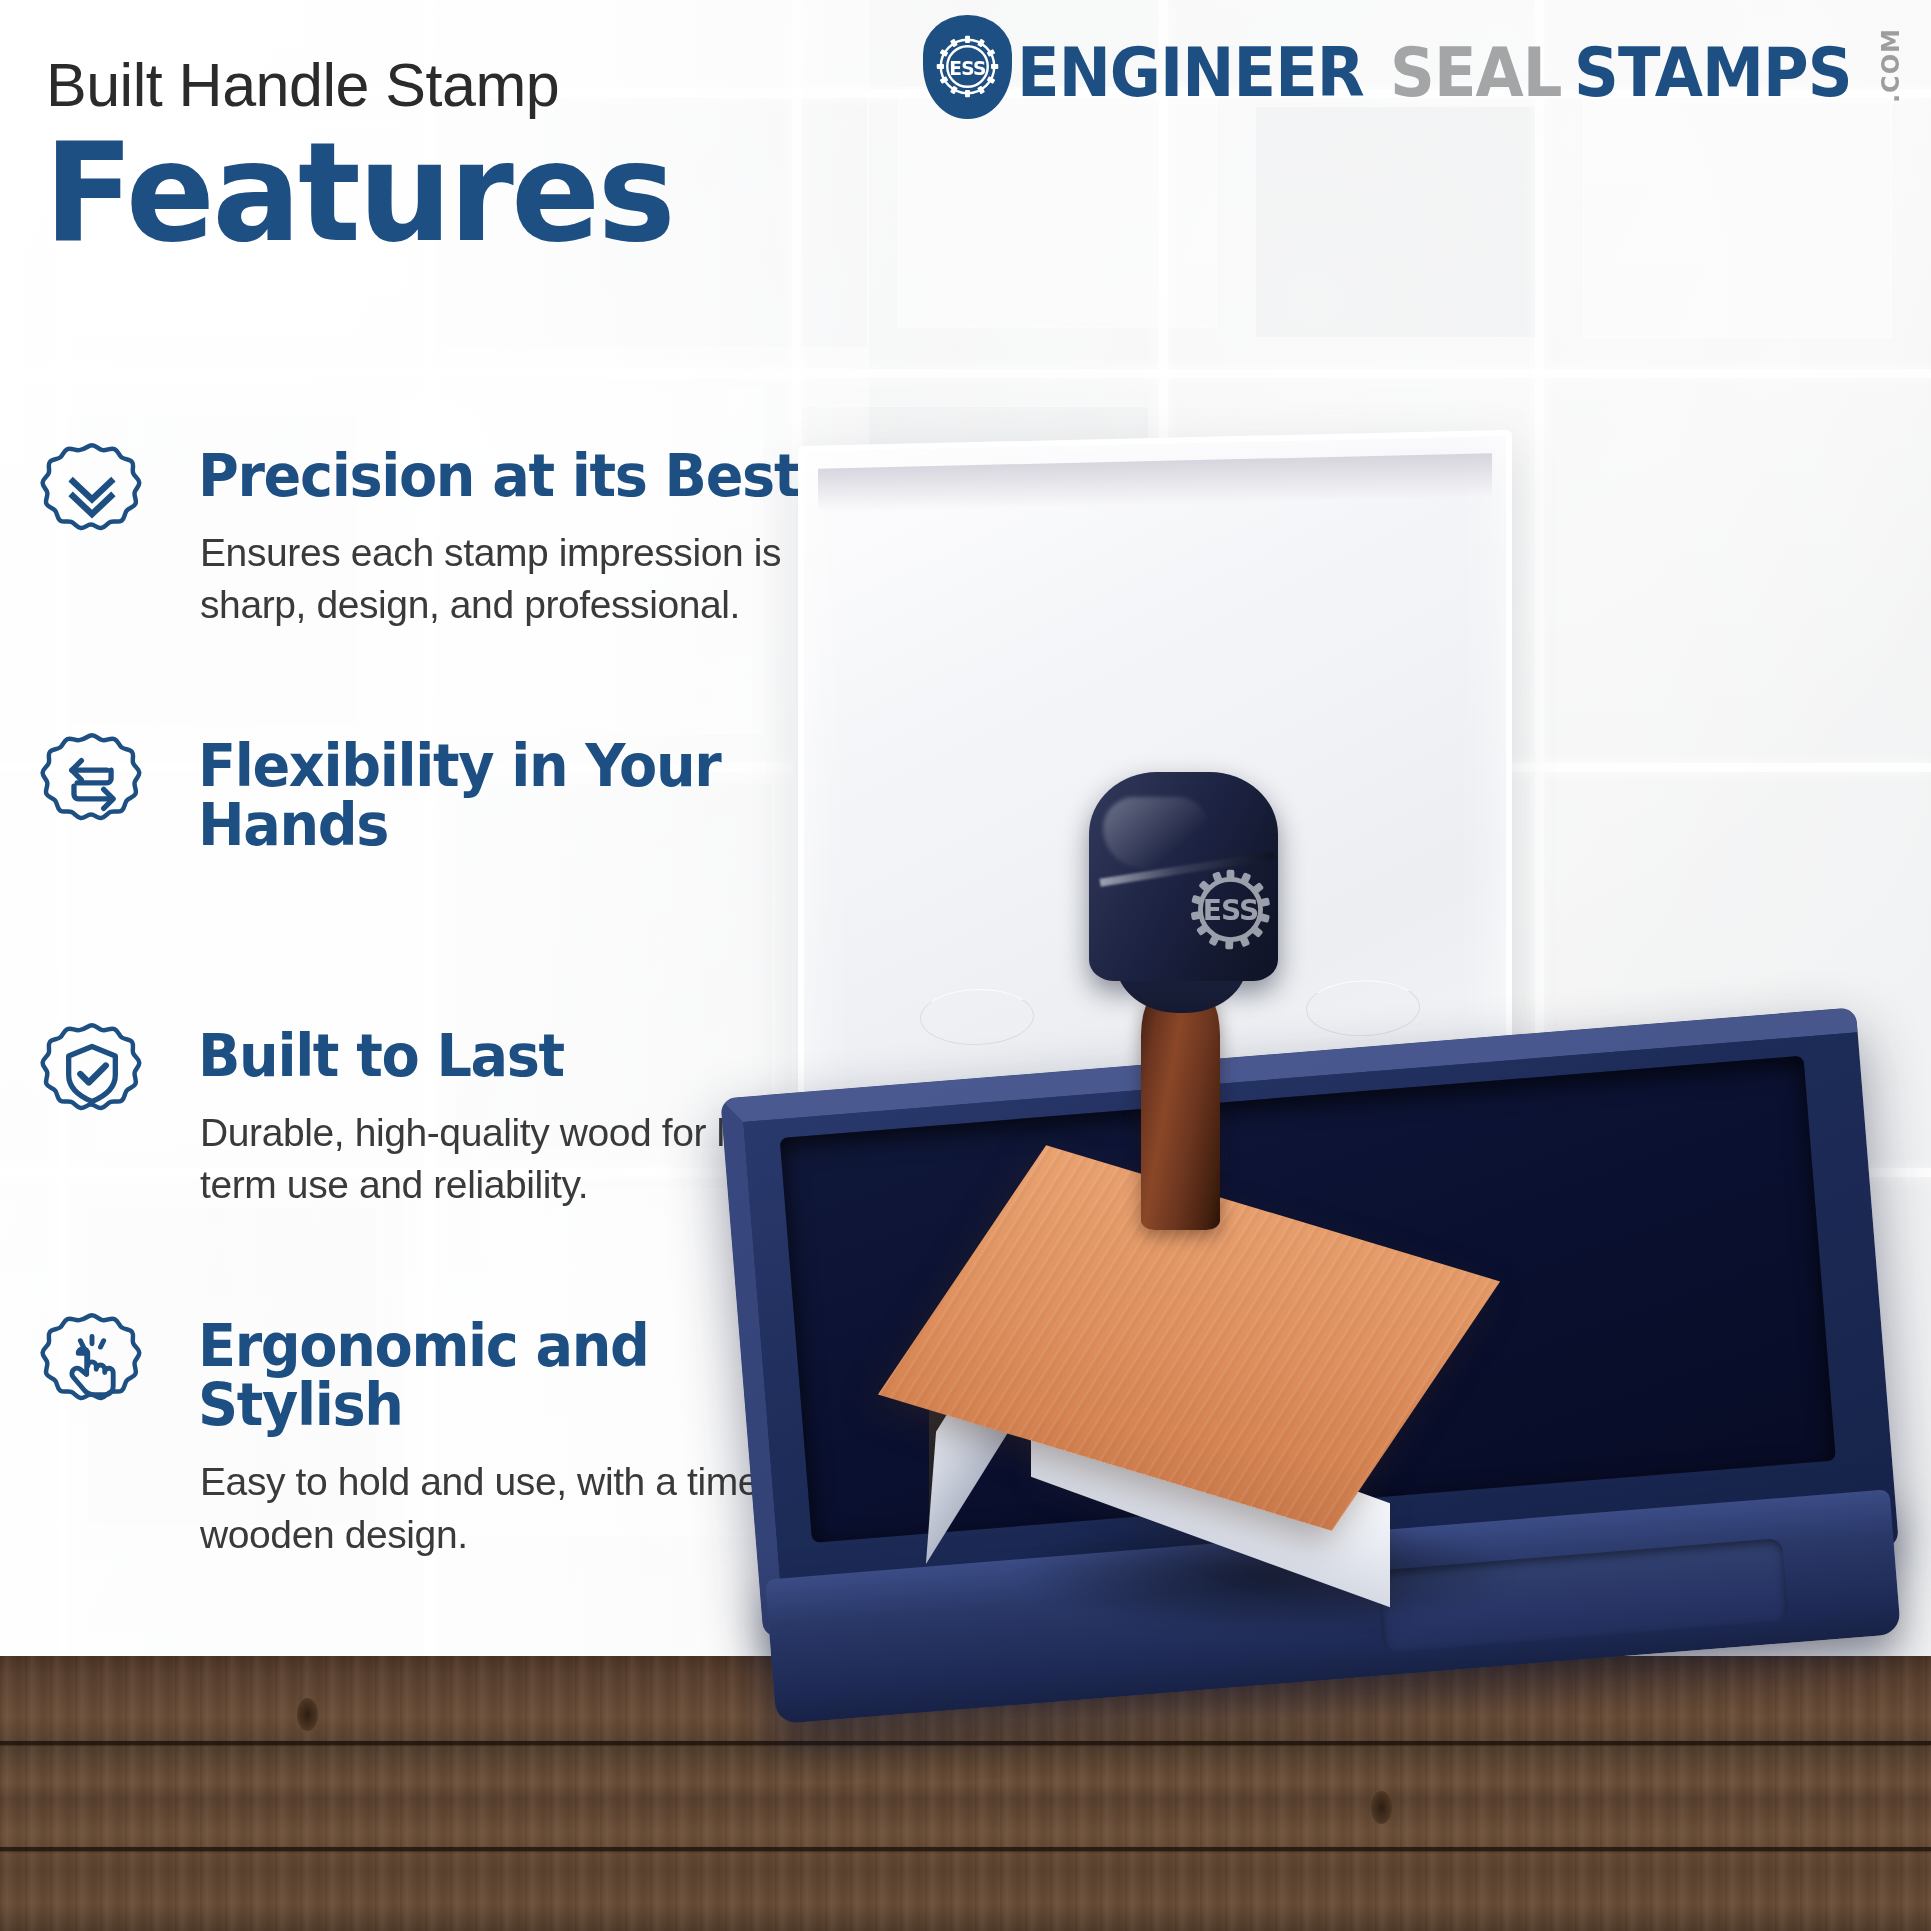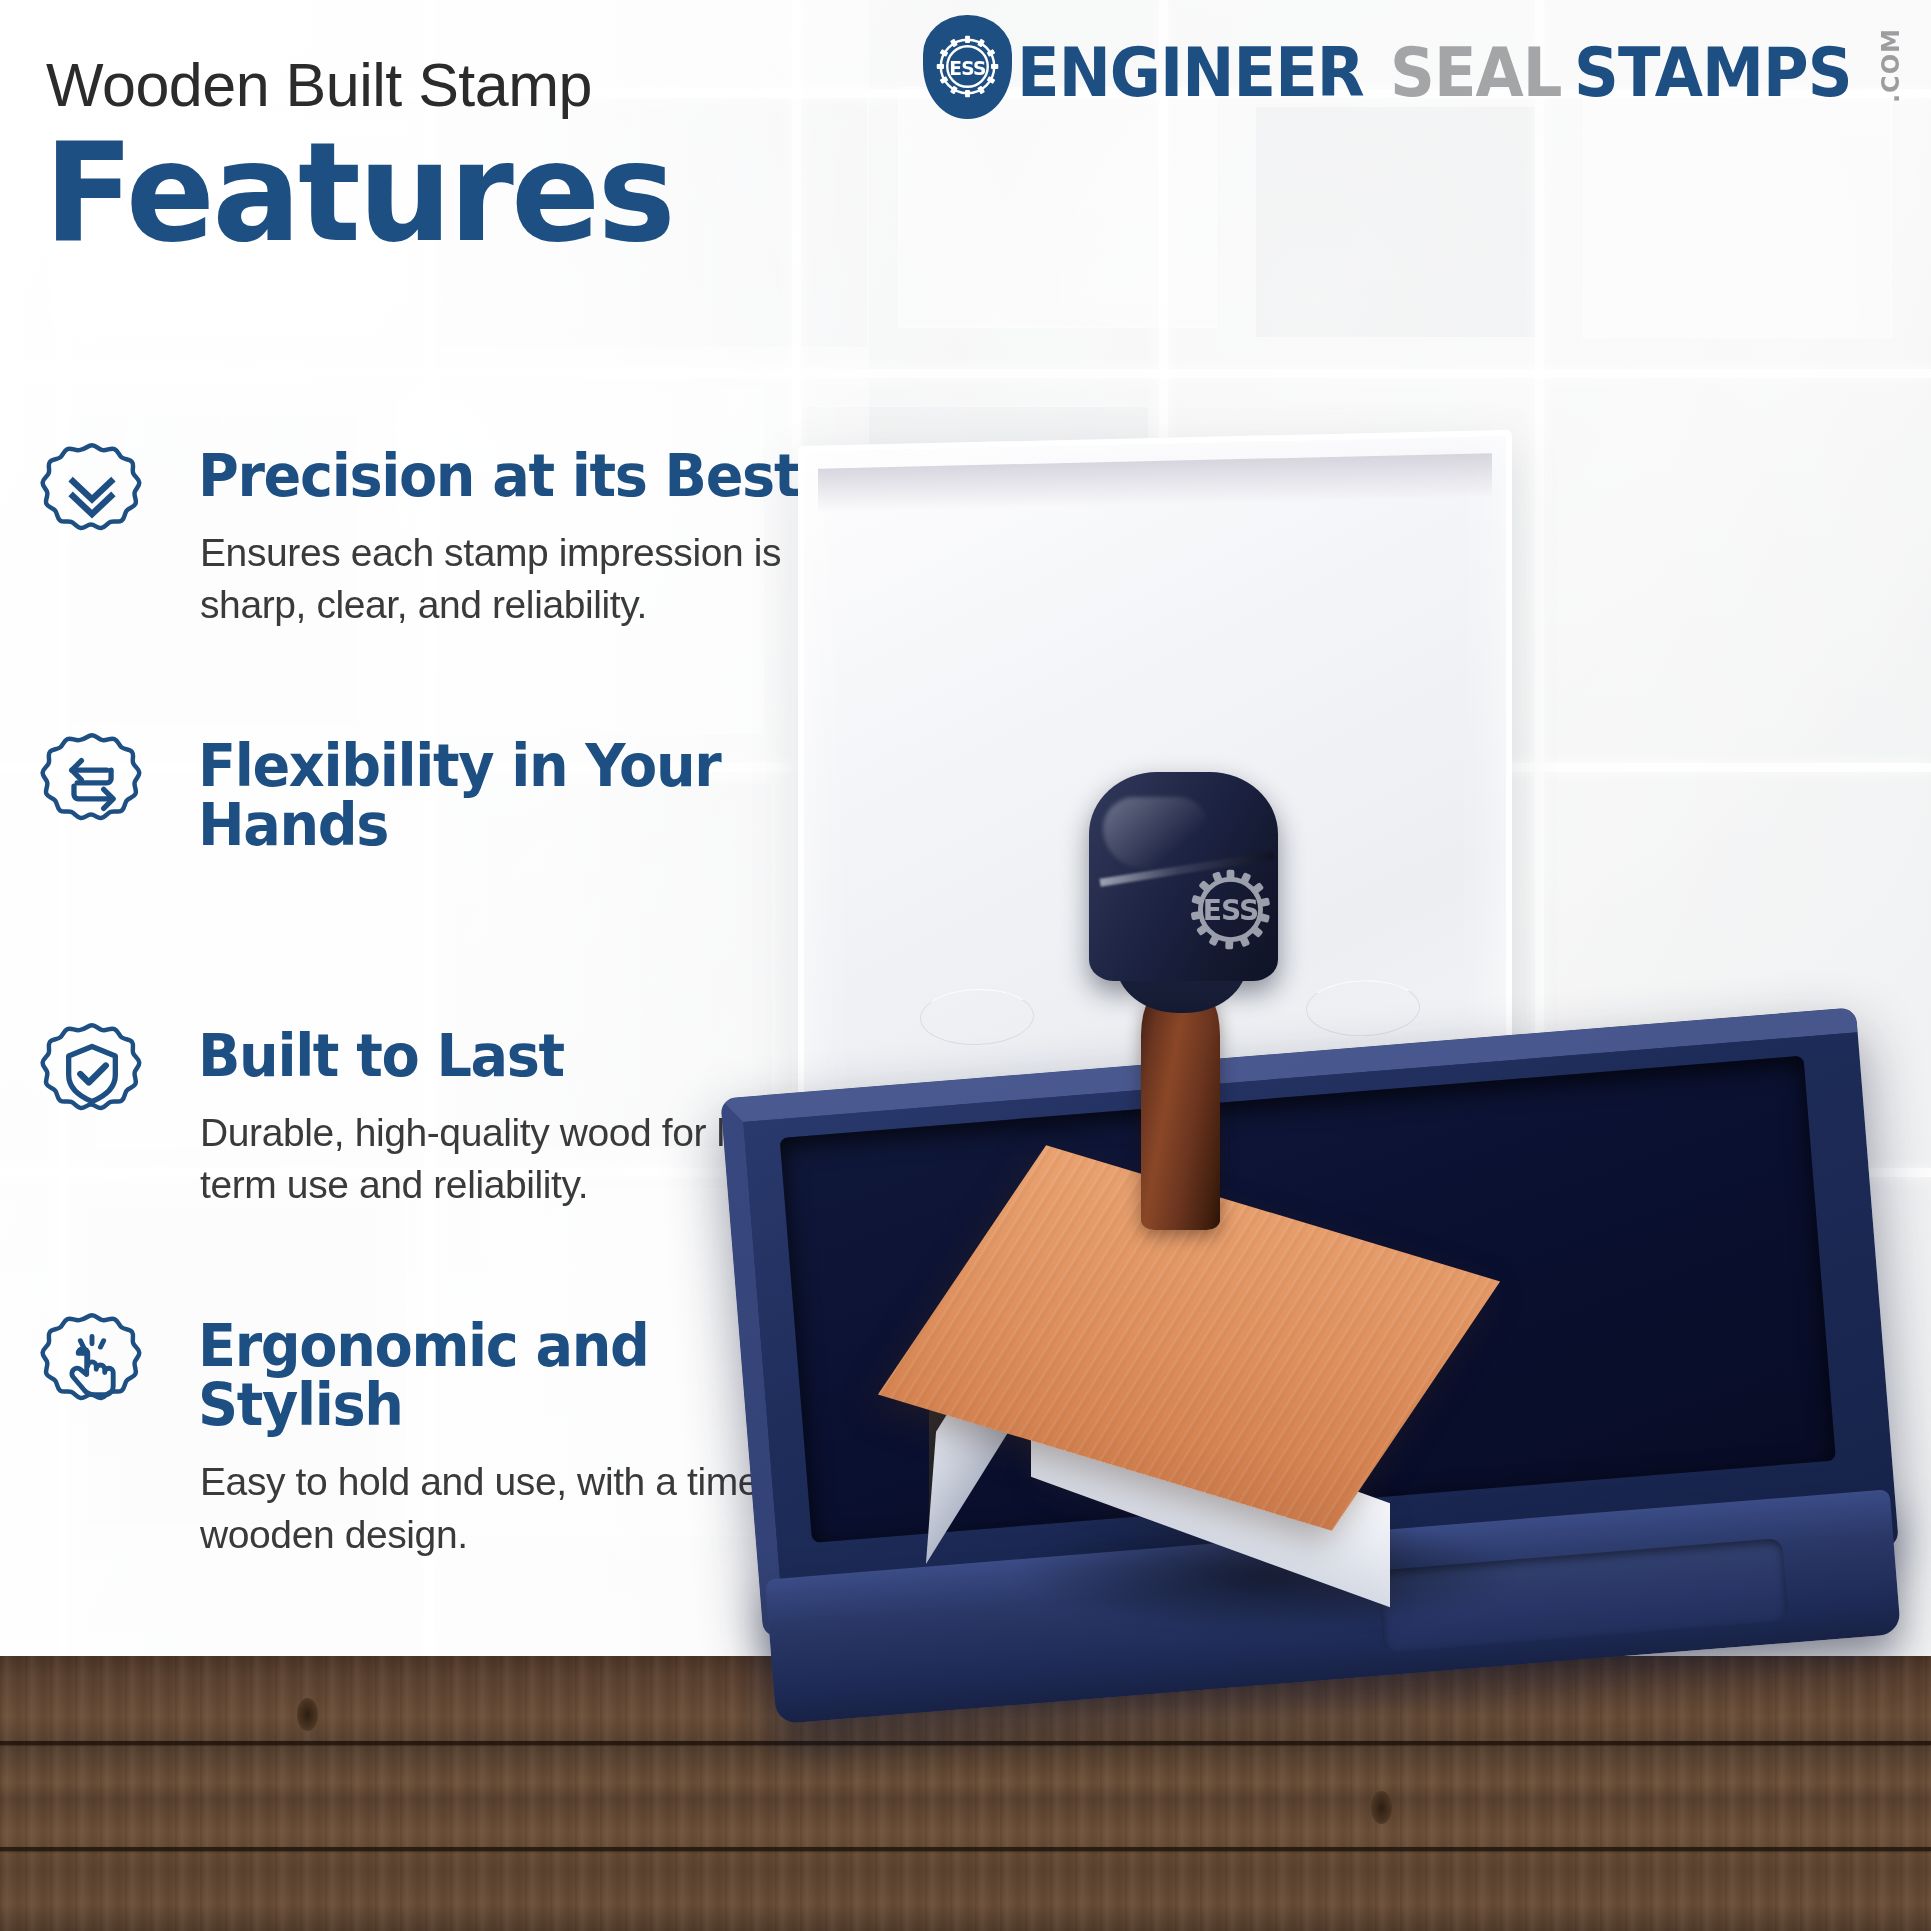--- a/index.html
+++ b/index.html
@@ -283,21 +283,21 @@
 
   <div class="veil"></div>
 
   <div class="floor">
     <div class="plank-line" style="top:85px;"></div>
     <div class="plank-line" style="top:191px;"></div>
     <div class="knot" style="left:297px; top:42px;"></div>
     <div class="knot" style="left:1371px;top:135px;"></div>
   </div>
 
-  <div class="kicker">Wooden Built Stamp</div>
+  <div class="kicker">Built Handle Stamp</div>
   <div class="headline">Features</div>
 
   <div class="logo">
     <div class="logo-badge">
       <div class="shadowpl"></div>
       <div class="shield"></div>
       <svg viewBox="0 0 100 100" width="81" height="93" aria-hidden="true">
         <g fill="none" stroke="#ffffff" stroke-width="3">
           <circle cx="50" cy="50" r="33"></circle>
           <circle cx="50" cy="50" r="25"></circle>
@@ -331,21 +331,21 @@
 
     <div class="feature">
       <div class="feat-icon">
         <svg viewBox="0 0 100 100" aria-hidden="true">
           <path d="M50 4 c4 0 6 4 10 4.6 c4 .6 7.6-2.4 11.2-1 c3.6 1.4 4 5.9 7 8 c3 2.1 7.4 1.2 9.6 4.2 c2.2 3-.2 6.8 1 10.4 c1.2 3.6 5.6 5.2 5.8 9 c.2 3.8-3.8 5.9-4.4 9.6 c-.6 3.7 2.3 7.1 .8 10.5 c-1.5 3.4-6 3.5-8.3 6.4 c-2.3 2.9-1.7 7.3-4.7 9.4 c-3 2.1-6.9-.1-10.4 1.2 c-3.5 1.3-5.2 5.4-8.9 5.8 c-3.7 .4-6-3.3-9.7-3.3 c-3.7 0-6 3.7-9.7 3.3 c-3.7-.4-5.4-4.5-8.9-5.8 c-3.5-1.3-7.4 .9-10.4-1.2 c-3-2.1-2.4-6.5-4.7-9.4 c-2.3-2.9-6.8-3-8.3-6.4 c-1.5-3.4 1.4-6.8 .8-10.5 c-.6-3.7-4.6-5.8-4.4-9.6 c.2-3.8 4.6-5.4 5.8-9 c1.2-3.6-1.2-7.4 1-10.4 c2.2-3 6.6-2.1 9.6-4.2 c3-2.1 3.4-6.6 7-8 c3.6-1.4 7.2 1.6 11.2 1 C44 8 46 4 50 4 Z" fill="none" stroke="#1d4f83" stroke-width="4.2" stroke-linejoin="round"></path>
           <polyline points="32,38 50,55 68,38" fill="none" stroke="#1d4f83" stroke-width="6" stroke-linecap="square" stroke-linejoin="miter"></polyline>
           <polyline points="32,52 50,69 68,52" fill="none" stroke="#1d4f83" stroke-width="6" stroke-linecap="square" stroke-linejoin="miter"></polyline>
         </svg>
       </div>
       <div class="feat-title">Precision at its Best</div>
-      <div class="feat-desc">Ensures each stamp impression is sharp, clear, and reliability.</div>
+      <div class="feat-desc">Ensures each stamp impression is sharp, design, and professional.</div>
     </div>
 
     <div class="feature">
       <div class="feat-icon">
         <svg viewBox="0 0 100 100" aria-hidden="true">
           <path d="M50 4 c4 0 6 4 10 4.6 c4 .6 7.6-2.4 11.2-1 c3.6 1.4 4 5.9 7 8 c3 2.1 7.4 1.2 9.6 4.2 c2.2 3-.2 6.8 1 10.4 c1.2 3.6 5.6 5.2 5.8 9 c.2 3.8-3.8 5.9-4.4 9.6 c-.6 3.7 2.3 7.1 .8 10.5 c-1.5 3.4-6 3.5-8.3 6.4 c-2.3 2.9-1.7 7.3-4.7 9.4 c-3 2.1-6.9-.1-10.4 1.2 c-3.5 1.3-5.2 5.4-8.9 5.8 c-3.7 .4-6-3.3-9.7-3.3 c-3.7 0-6 3.7-9.7 3.3 c-3.7-.4-5.4-4.5-8.9-5.8 c-3.5-1.3-7.4 .9-10.4-1.2 c-3-2.1-2.4-6.5-4.7-9.4 c-2.3-2.9-6.8-3-8.3-6.4 c-1.5-3.4 1.4-6.8 .8-10.5 c-.6-3.7-4.6-5.8-4.4-9.6 c.2-3.8 4.6-5.4 5.8-9 c1.2-3.6-1.2-7.4 1-10.4 c2.2-3 6.6-2.1 9.6-4.2 c3-2.1 3.4-6.6 7-8 c3.6-1.4 7.2 1.6 11.2 1 C44 8 46 4 50 4 Z" fill="none" stroke="#1d4f83" stroke-width="4.2" stroke-linejoin="round"></path>
           <path d="M68 37 v8 a4 4 0 0 1 -4 4 H36" fill="none" stroke="#1d4f83" stroke-width="5" stroke-linecap="round" stroke-linejoin="round"></path>
           <polyline points="40,28 31,37 40,46" fill="none" stroke="#1d4f83" stroke-width="5" stroke-linecap="round" stroke-linejoin="round"></polyline>
           <path d="M31 37 H64" fill="none" stroke="#1d4f83" stroke-width="5" stroke-linecap="round"></path>
           <path d="M33 52 v8 a4 4 0 0 0 4 4 H69" fill="none" stroke="#1d4f83" stroke-width="5" stroke-linecap="round" stroke-linejoin="round"></path>

